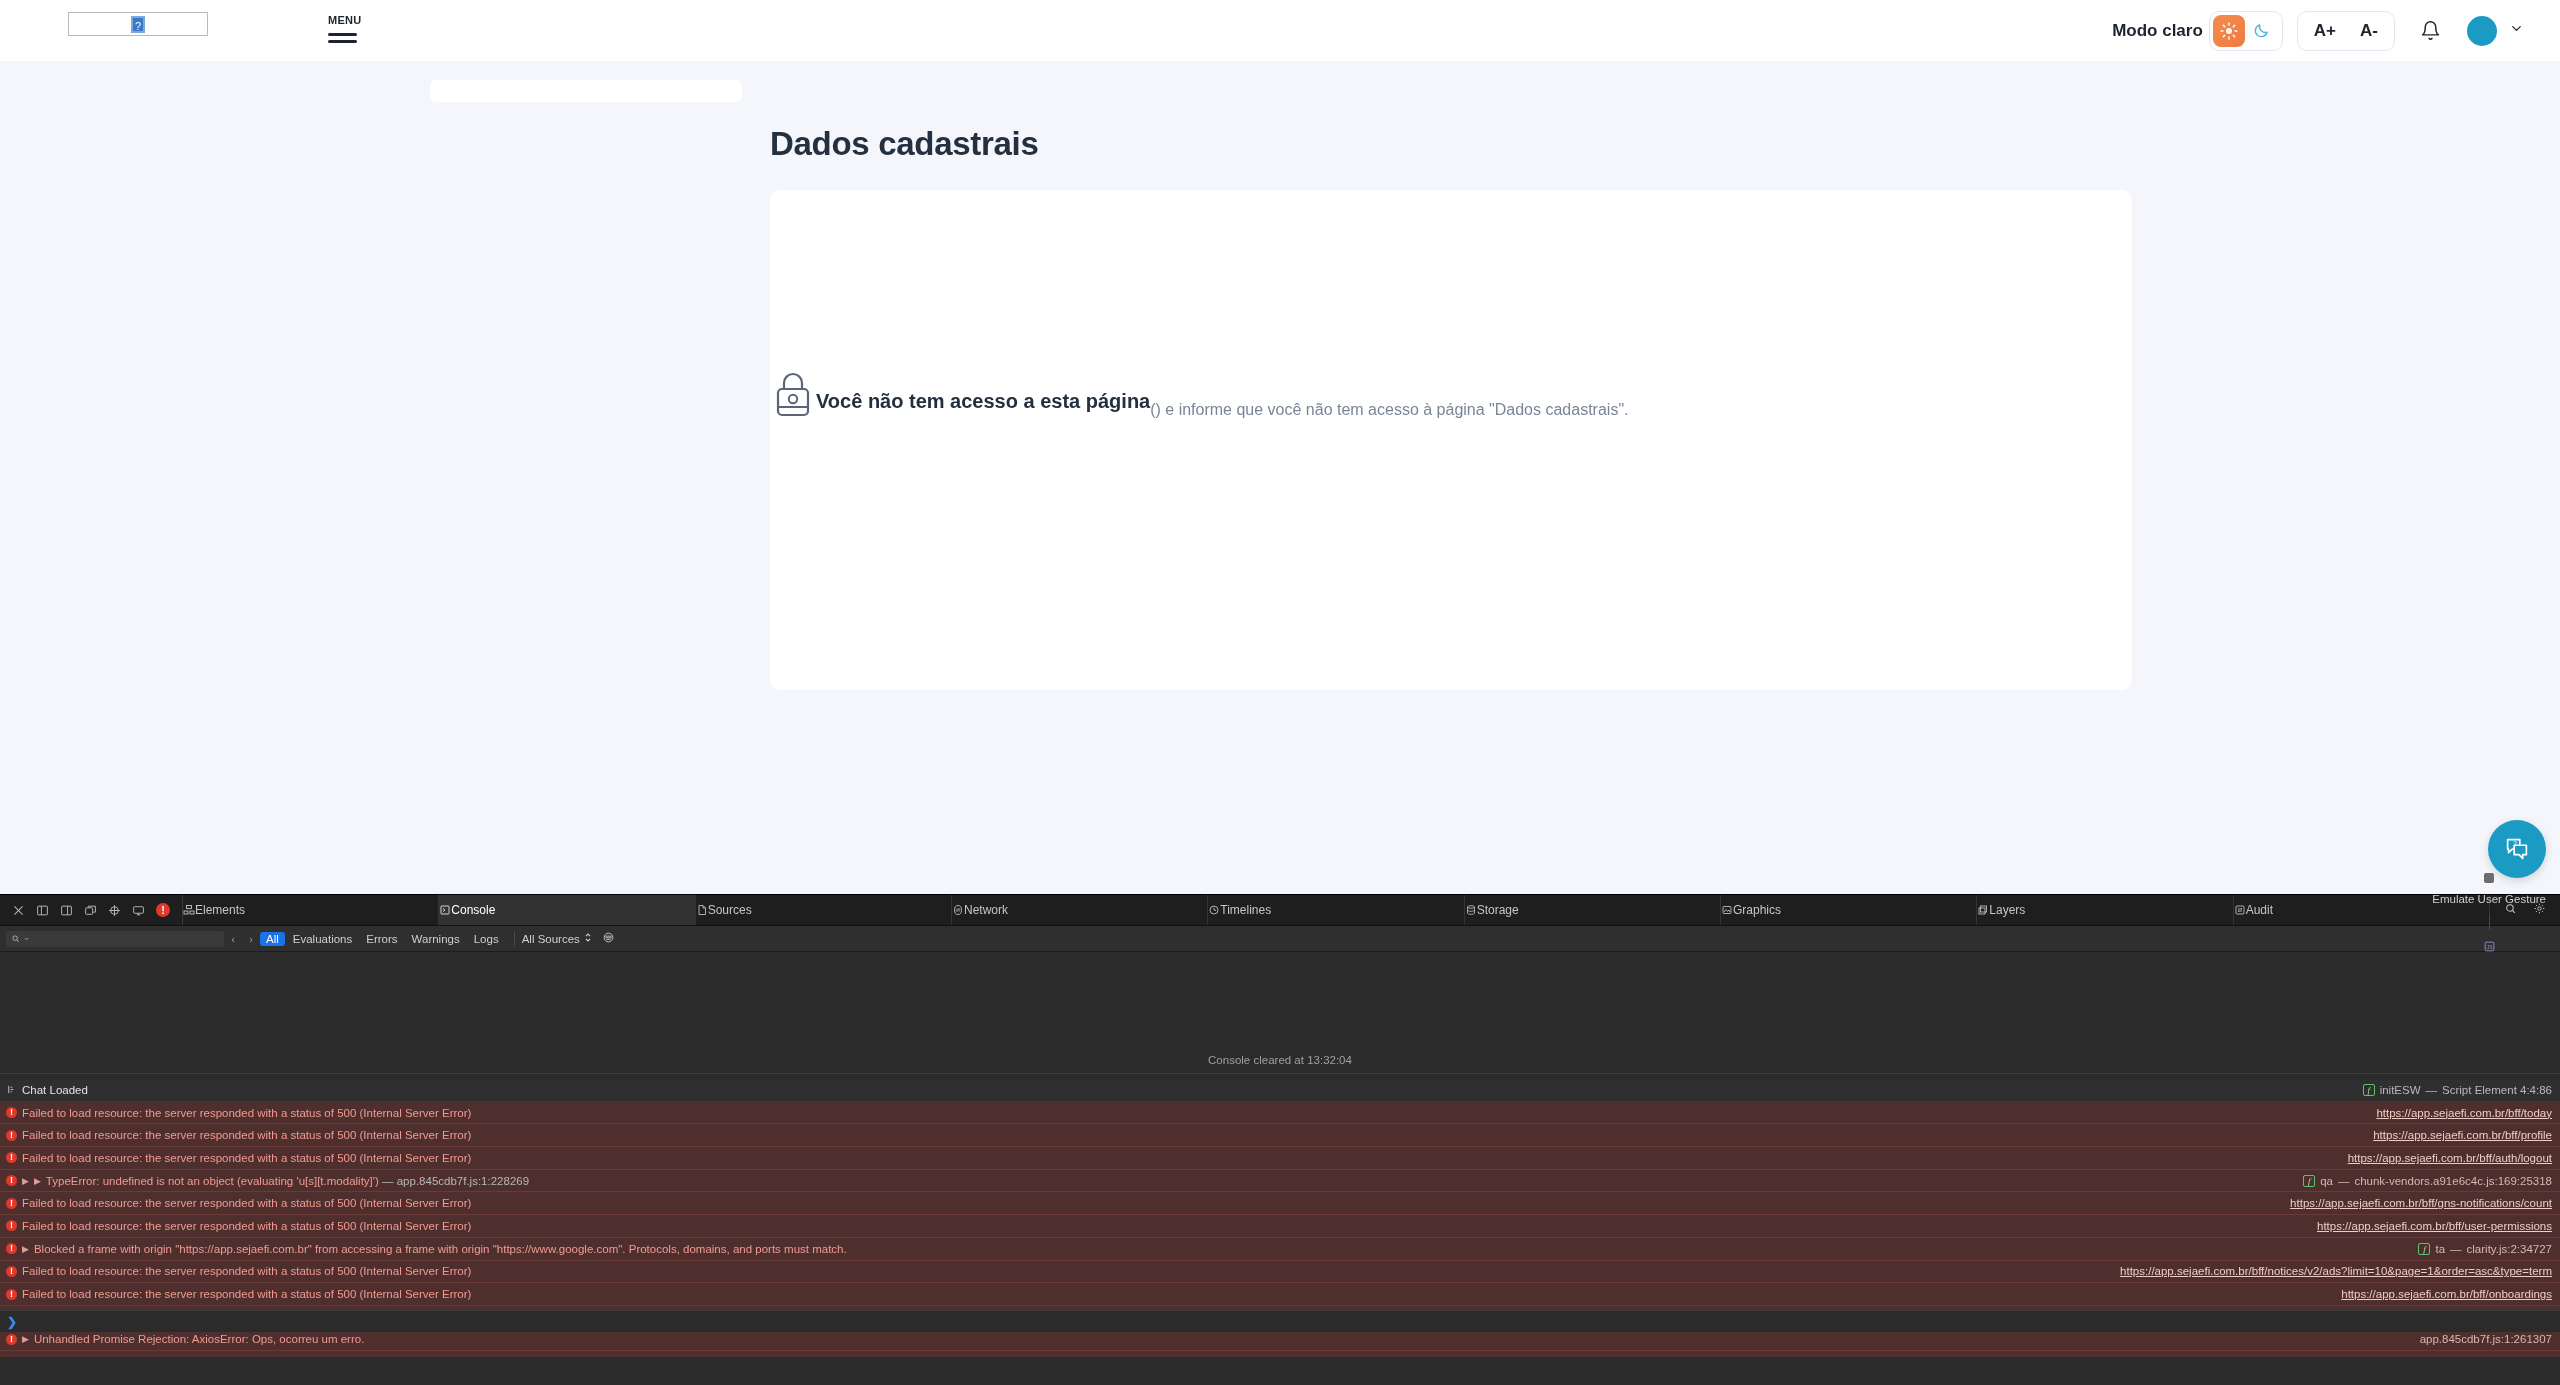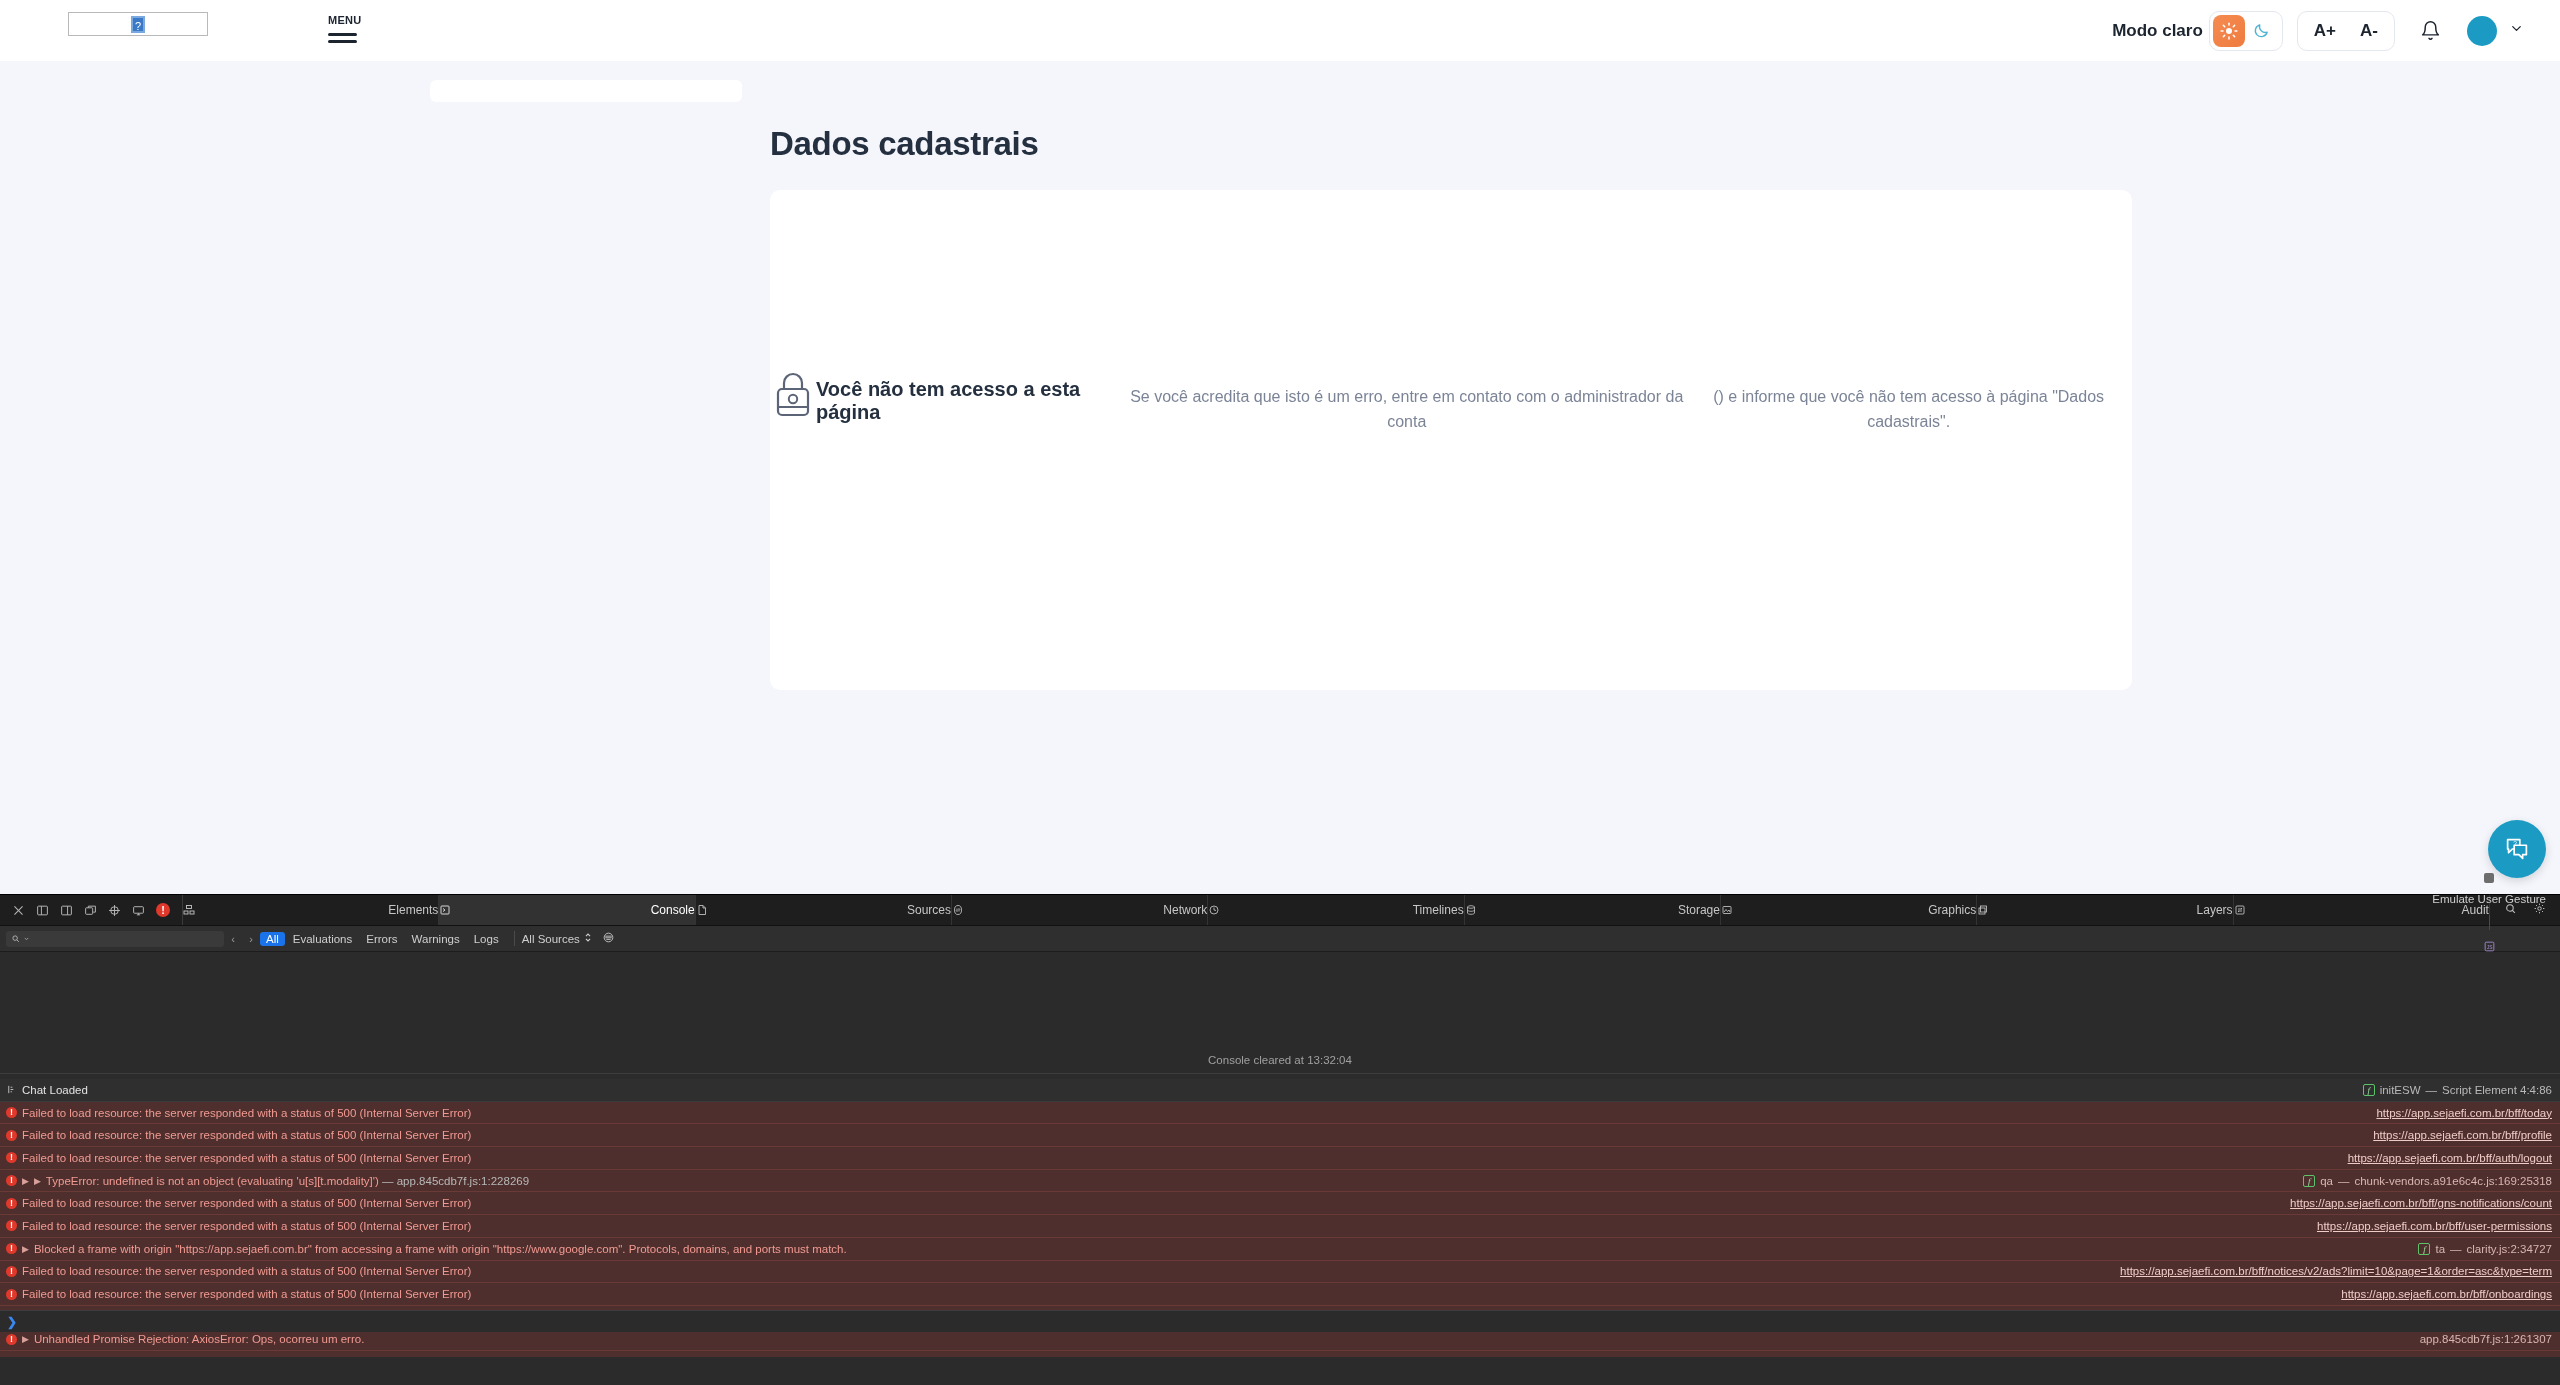--- a/index.html
+++ b/index.html
@@ -92,21 +92,21 @@
   .dt-tabbar {
     height: 31px; display: flex; align-items: stretch;
     background: #1e1e1e; border-bottom: 1px solid #111;
   }
   .dt-ctrls { display: flex; align-items: center; gap: 11px; padding: 0 12px; border-right: 1px solid #3a3a3a; }
   .dt-ctrls .ico { opacity: .85; display: flex; align-items: center; }
   .dt-err-badge { width: 14px; height: 14px; border-radius: 50%; background: #e0392b; color: #fff;
     font-size: 11px; font-weight: 700; line-height: 14px; text-align: center; }
   .dt-tabs { display: flex; flex: 1; }
   .dt-tab {
-    flex: 1; display: flex; align-items: center; justify-content: space-between; gap: 7px;
+    flex: 1; display: flex; align-items: center; justify-content: flex-start; 
     font-size: 12px; color: #c6c6c6; border-right: 1px solid #343434;
   }
   .dt-tab.active { background: #323232; color: #ffffff; }
   .dt-tail { display: flex; align-items: center; gap: 16px; padding: 0 14px; }
 
   .dt-filterbar {
     height: 26px; display: flex; align-items: center; gap: 0;
     background: #2f2f2f; border-bottom: 1px solid #1c1c1c; padding: 0 6px;
     font-size: 11.5px; color: #cfcfcf;
   }
@@ -243,21 +243,20 @@
     <div class="card-inner">
       <div class="lock-wrap">
         <svg width="46" height="52" viewBox="0 0 46 52" fill="none" stroke="#5c6578" stroke-width="2.2" stroke-linecap="round" stroke-linejoin="round">
           <path d="M14 20v-6a9 9 0 0 1 18 0v6"></path>
           <rect x="8" y="20" width="30" height="26" rx="4"></rect>
           <line x1="8" y1="38" x2="38" y2="38"></line>
           <circle cx="23" cy="30" r="4.2" stroke-width="2"></circle>
         </svg>
       </div>
       <div class="empty-title">Você não tem acesso a esta página</div>
-      <div class="empty-sub">Se você acredita que isto é um erro, entre em contato com o administrador da conta</div>
       <div class="empty-sub">() e informe que você não tem acesso à página "Dados cadastrais".</div>
     </div>
   </div>
 
   <div class="chat-fab">
     <svg width="30" height="30" viewBox="0 0 32 32" fill="none" stroke="#ffffff" stroke-width="1.8" stroke-linecap="round" stroke-linejoin="round">
       <path d="M6 6h13v10H11l-4 4v-4H6z"></path>
       <path d="M13 12h13v10h-4v4l-4-4h-5z" fill="#1b9bc4"></path>
       <text x="12" y="13" font-size="7" fill="#ffffff" stroke="none" font-family="Liberation Sans, sans-serif">?</text>
     </svg>

